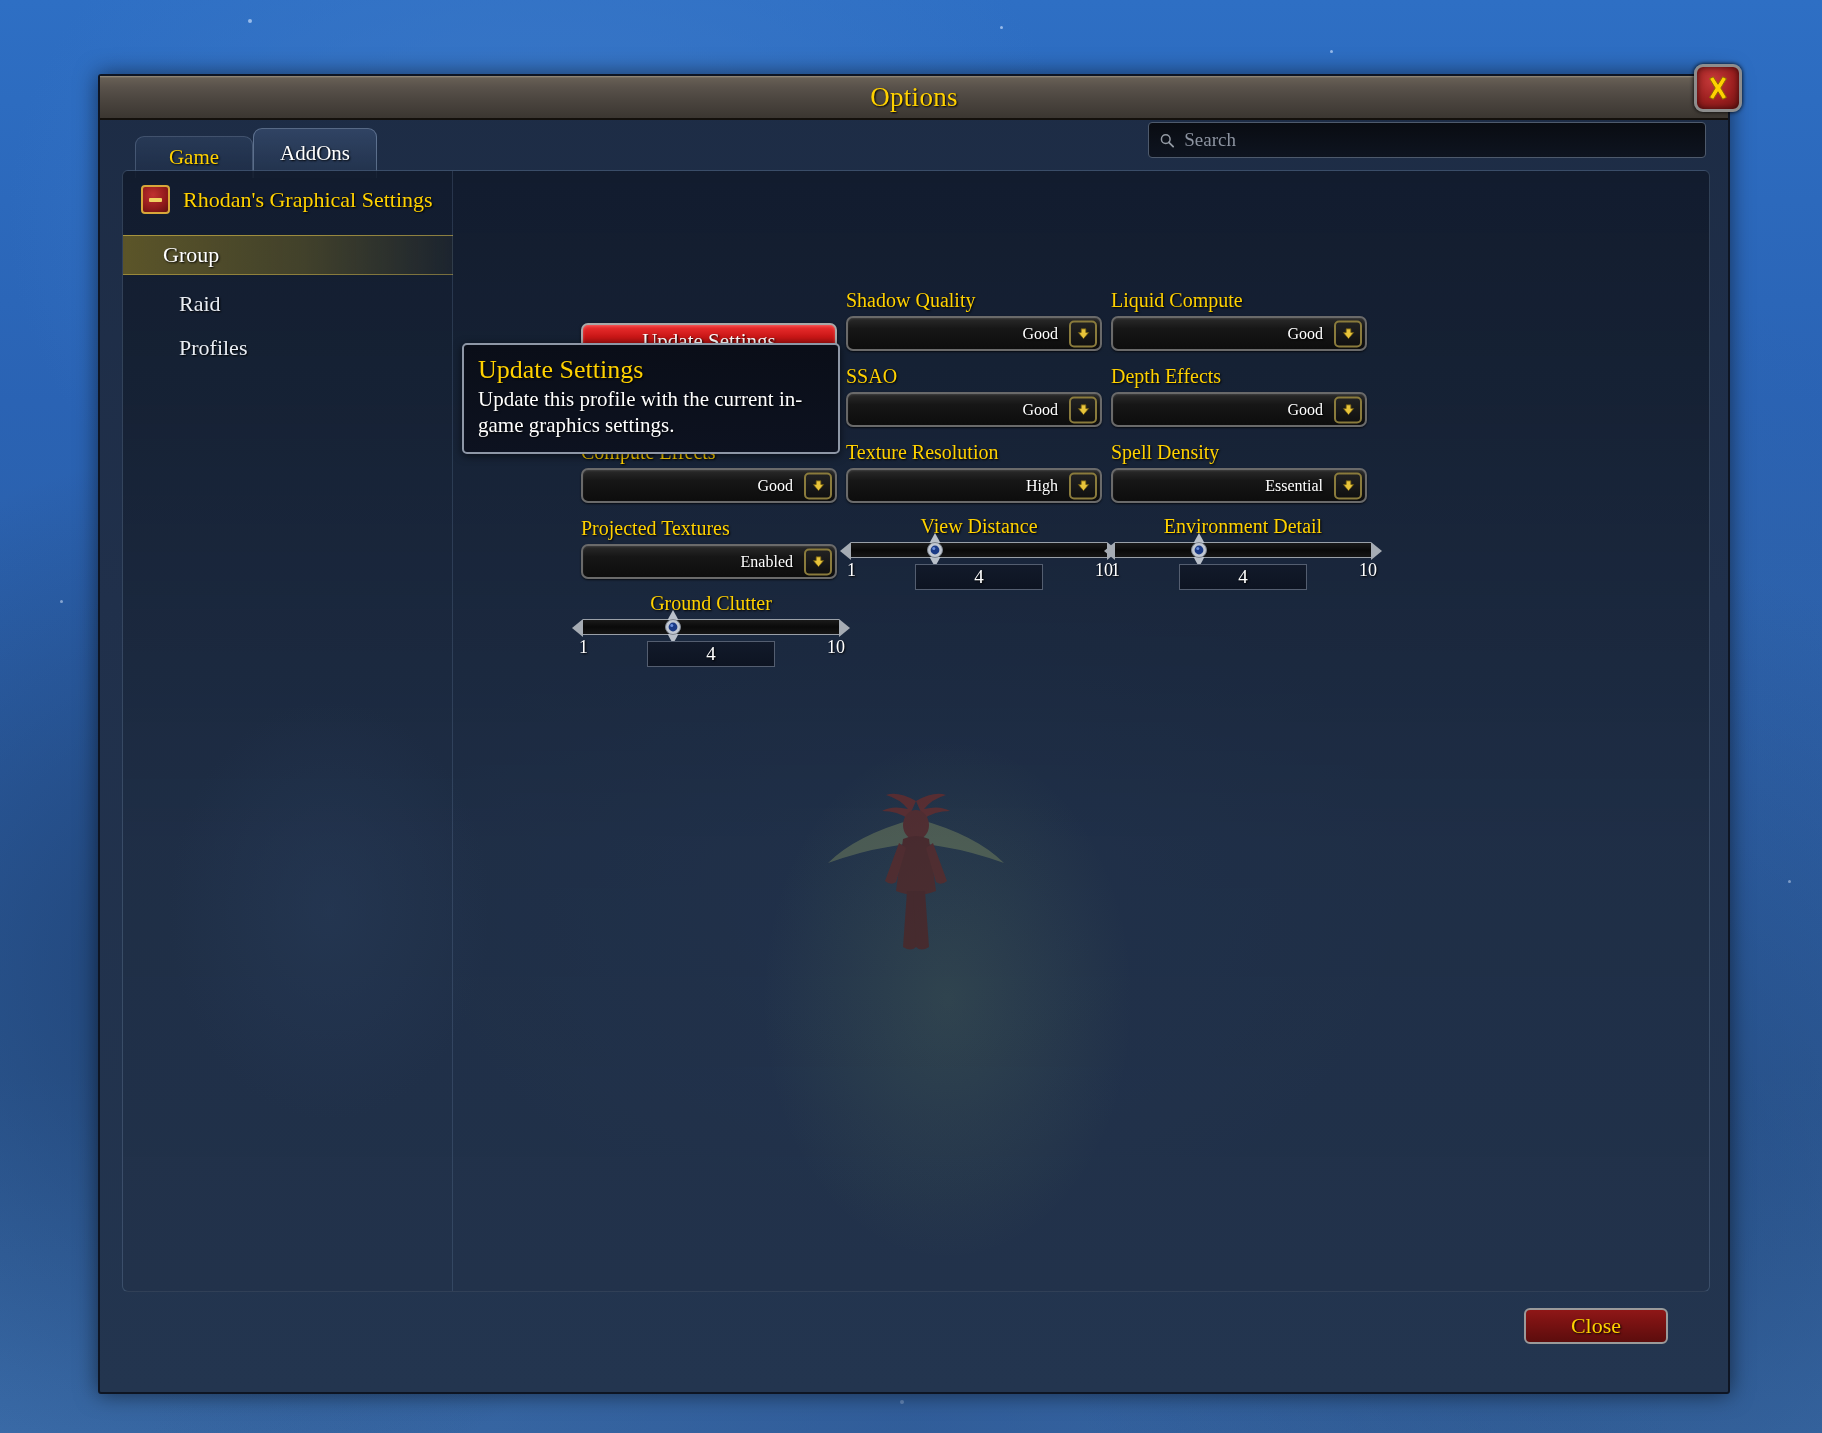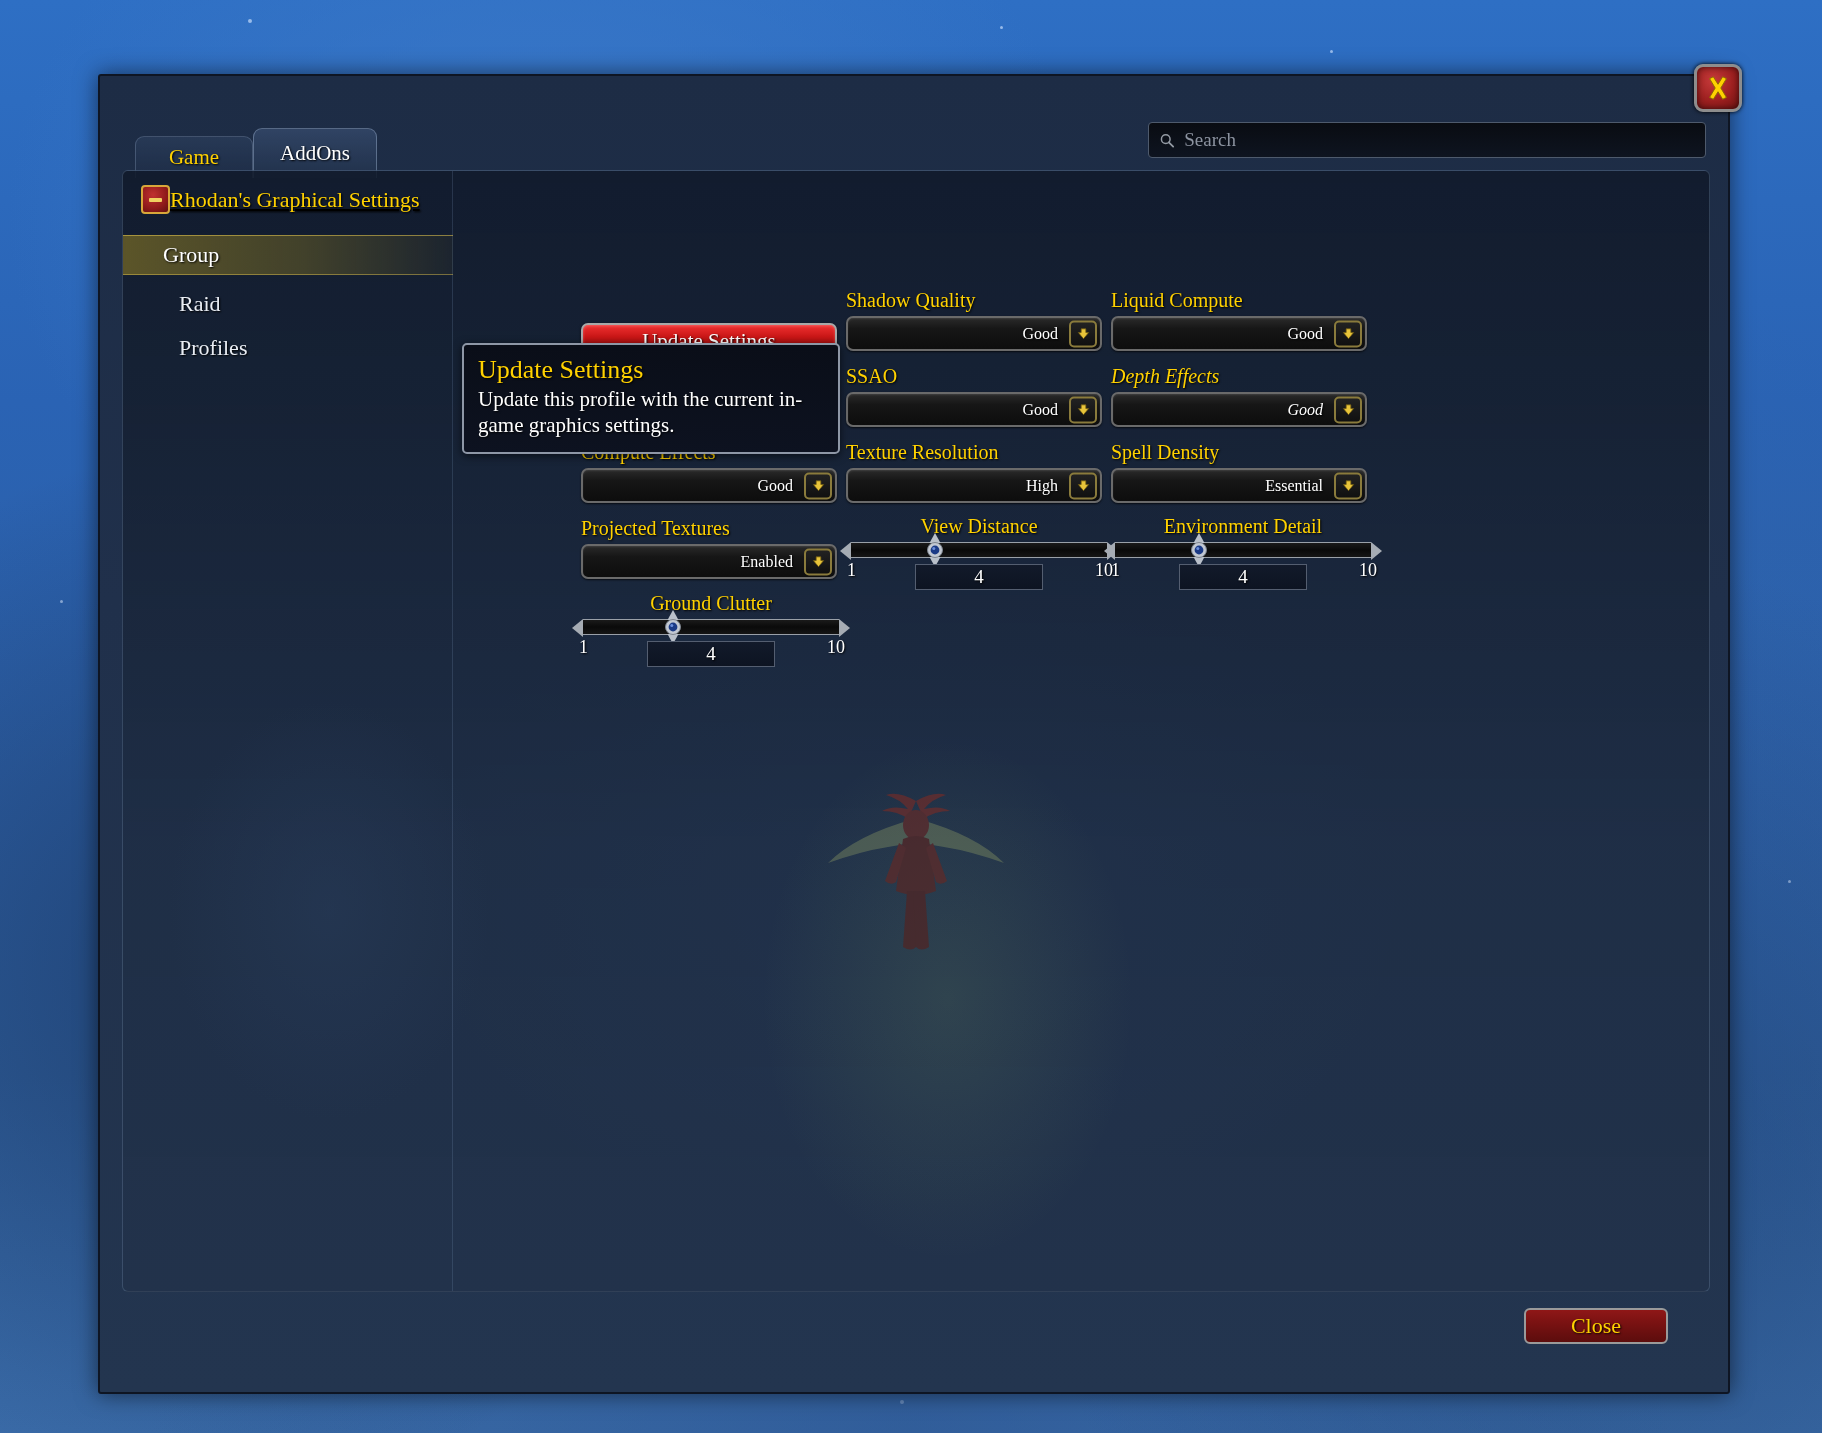--- a/index.html
+++ b/index.html
@@ -152,23 +152,22 @@
   #search-input::placeholder { color: #8c93a0; }
 
   
   #sidebar {
     position: absolute; left: 0; top: 0;
     width: 330px; height: 100%;
     border-right: 1px solid rgba(120,145,180,.22);
   }
   #addon-header {
     position: absolute; left: 18px; top: 14px;
-    display: flex; align-items: center; 
-    cursor: pointer;
-    text-decoration: underline;
+    display: flex; align-items: center; gap: 13px;
+    cursor: pointer;
   }
   #collapse-icon {
     width: 29px; height: 29px;
     background: radial-gradient(circle at 40% 32%, #c03030 0%, #8f1a1a 60%, #601010 100%);
     border: 2px solid #d8a73a;
     border-radius: 4px;
     display: flex; align-items: center; justify-content: center;
     flex: 0 0 auto;
   }
   #collapse-icon i {
@@ -351,20 +350,23 @@
   <div class="spark" style="left:1000px; top:26px;  width:3px; height:3px;"></div>
   <div class="spark" style="left:1330px; top:50px;  width:3px; height:3px;"></div>
   <div class="spark" style="left:60px;   top:600px; width:3px; height:3px;"></div>
   <div class="spark" style="left:900px;  top:1400px;width:4px; height:4px;"></div>
   <div class="spark" style="left:1788px; top:880px; width:3px; height:3px;"></div>
 </div>
 
 <div id="window">
   <div class="win-inner-glow"></div>
 
+  <div id="titlebar">
+    <span id="title-text">Options</span>
+  </div>
 
   <div id="close-x">
     <svg viewBox="0 0 32 32">
       <path d="M7 6 L11 4 L16 12 L21 4 L25 6 L19 16 L25 26 L21 28 L16 20 L11 28 L7 26 L13 16 Z" fill="#ffd100" stroke="#8a6b00" stroke-width="1"></path>
     </svg>
   </div>
 
   <div id="tabs">
     <div class="tab inactive">
       <span>Game</span>
@@ -468,21 +470,21 @@
         <div class="dropdown">
           <span class="dd-value">Good</span>
           <span class="dd-arrow">
             <svg viewBox="0 0 16 16">
                 <path d="M8 13 L2.5 6.5 L5.5 6.5 L5.5 2.5 L10.5 2.5 L10.5 6.5 L13.5 6.5 Z" fill="#e8c43a" stroke="#6b5510" stroke-width=".8"></path>
               </svg>
           </span>
         </div>
       </div>
 
-      <div class="ctrl" style="left:658px; top:194px;font-style:italic;">
+      <div class="ctrl" style="left:658px; top:194px;">
         <div class="ctrl-label">Depth Effects</div>
         <div class="dropdown">
           <span class="dd-value">Good</span>
           <span class="dd-arrow">
             <svg viewBox="0 0 16 16">
                 <path d="M8 13 L2.5 6.5 L5.5 6.5 L5.5 2.5 L10.5 2.5 L10.5 6.5 L13.5 6.5 Z" fill="#e8c43a" stroke="#6b5510" stroke-width=".8"></path>
               </svg>
           </span>
         </div>
       </div>

